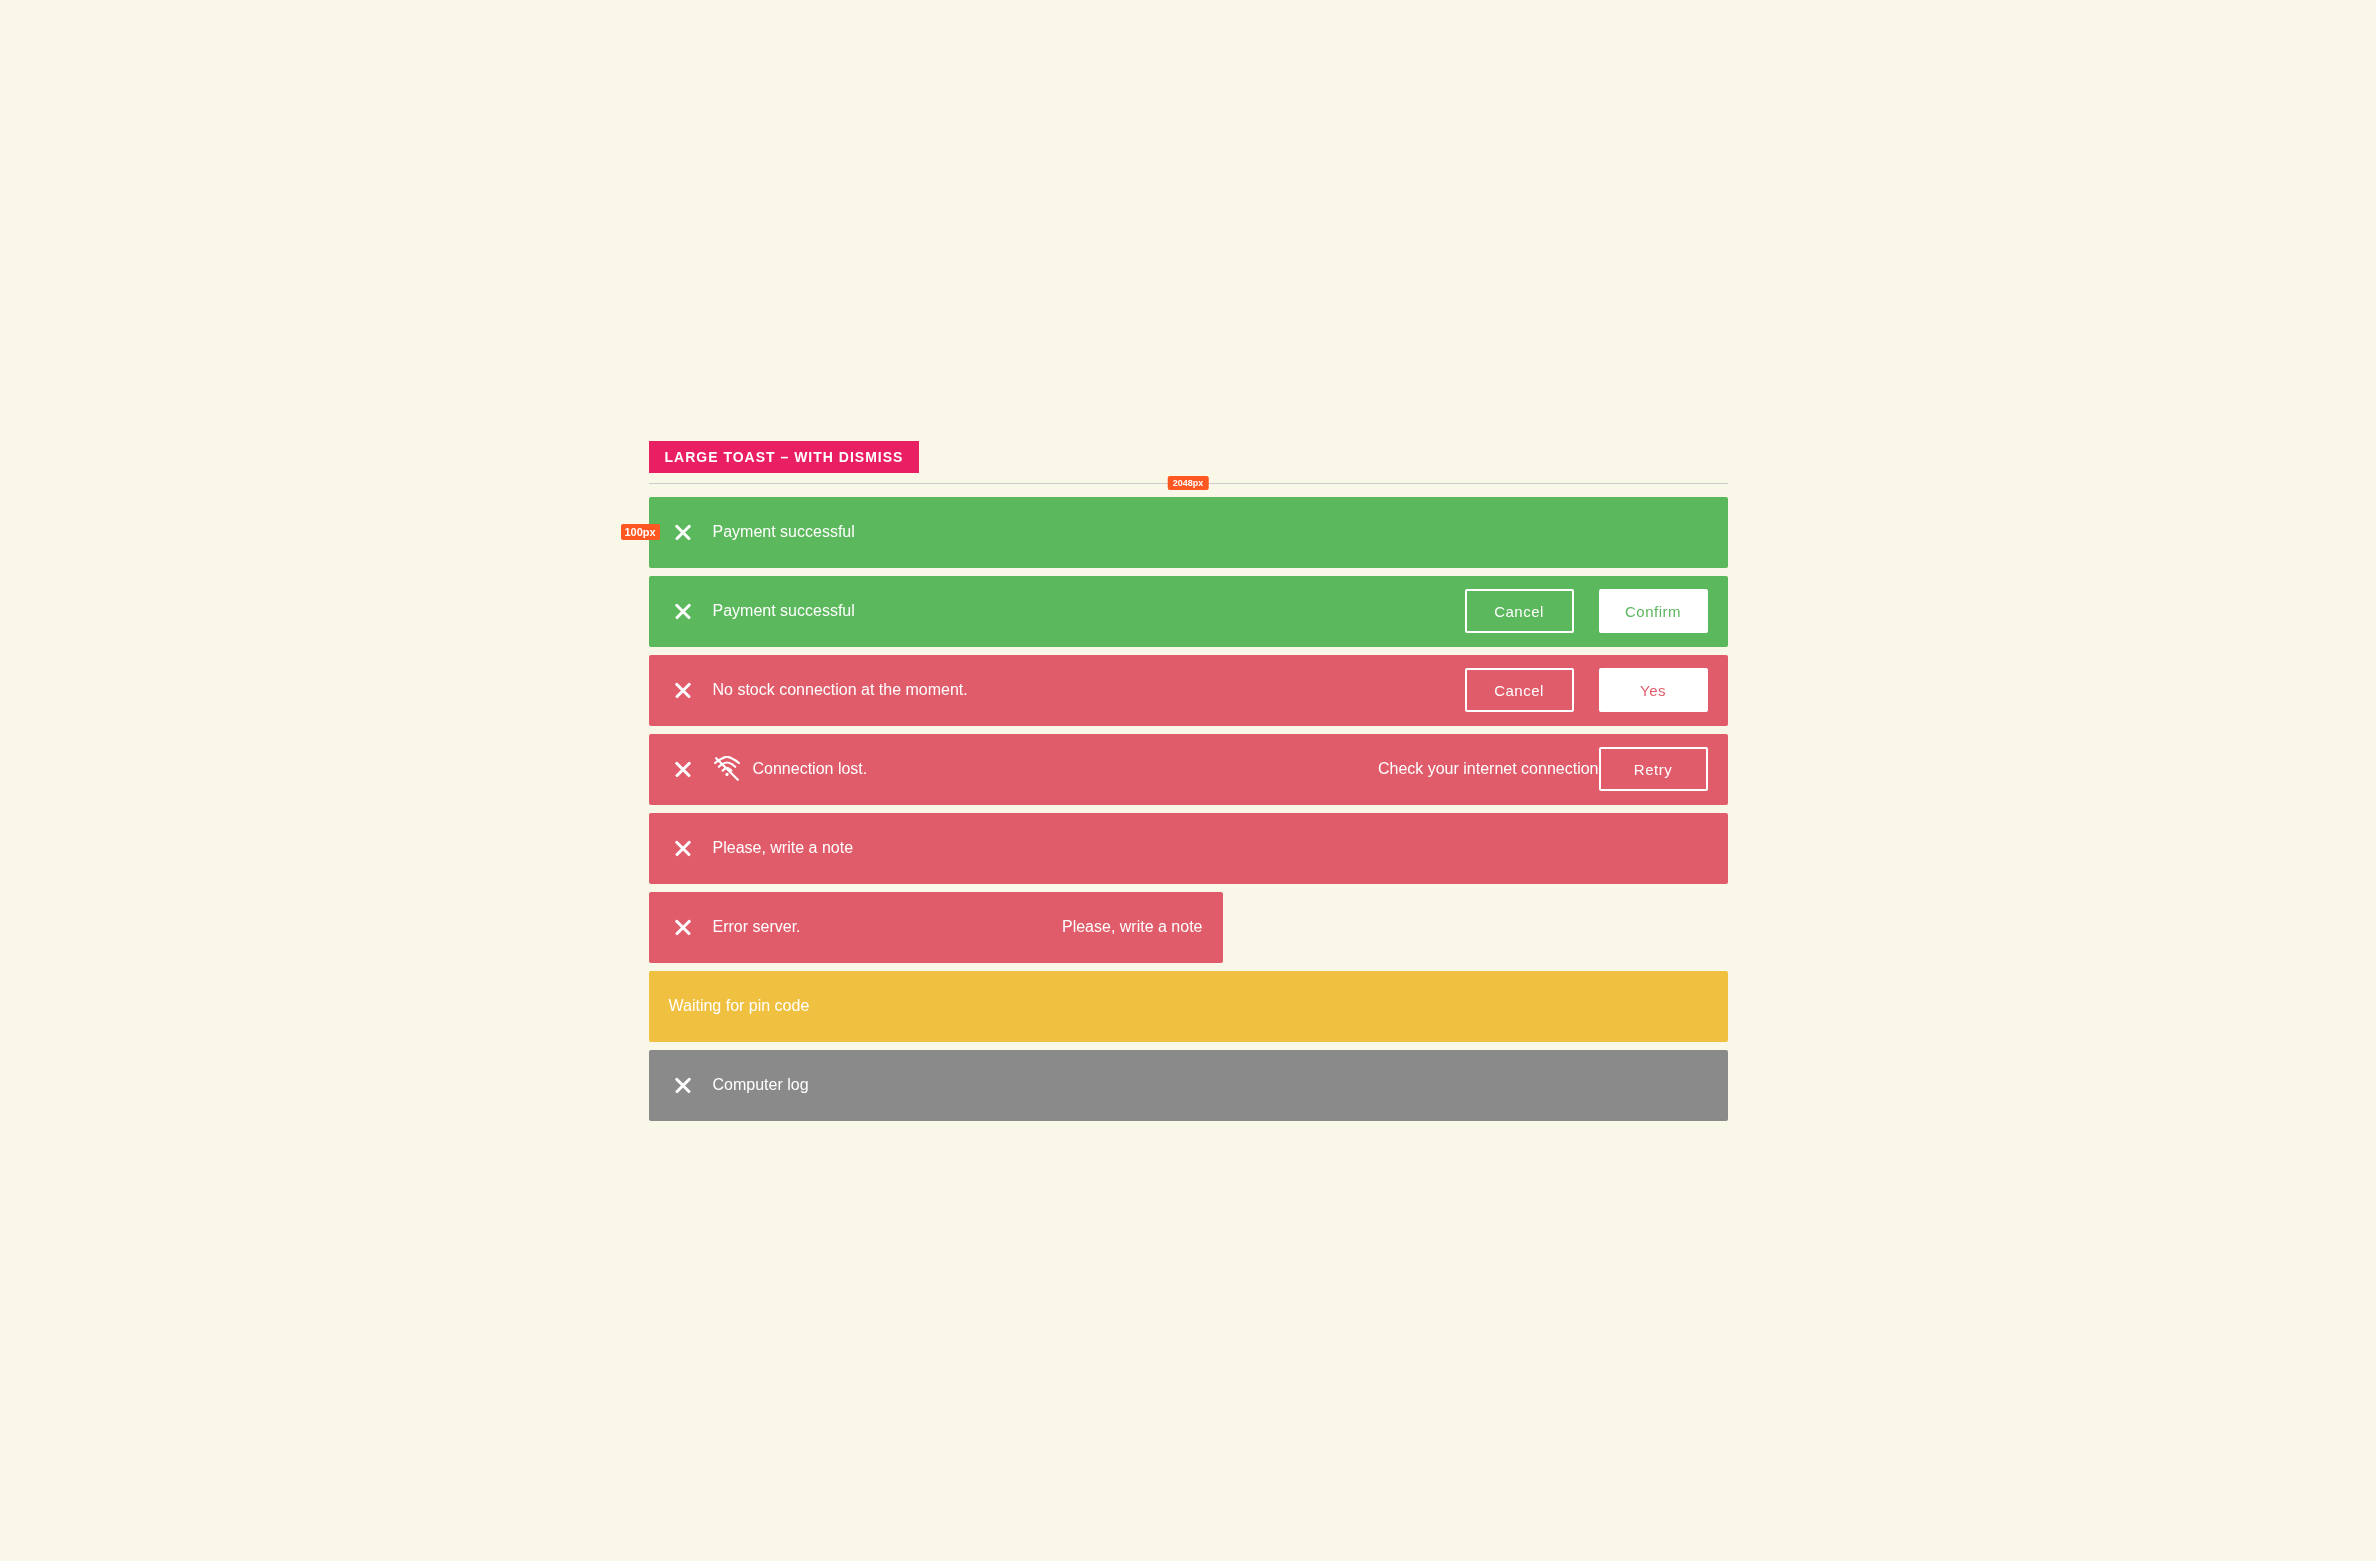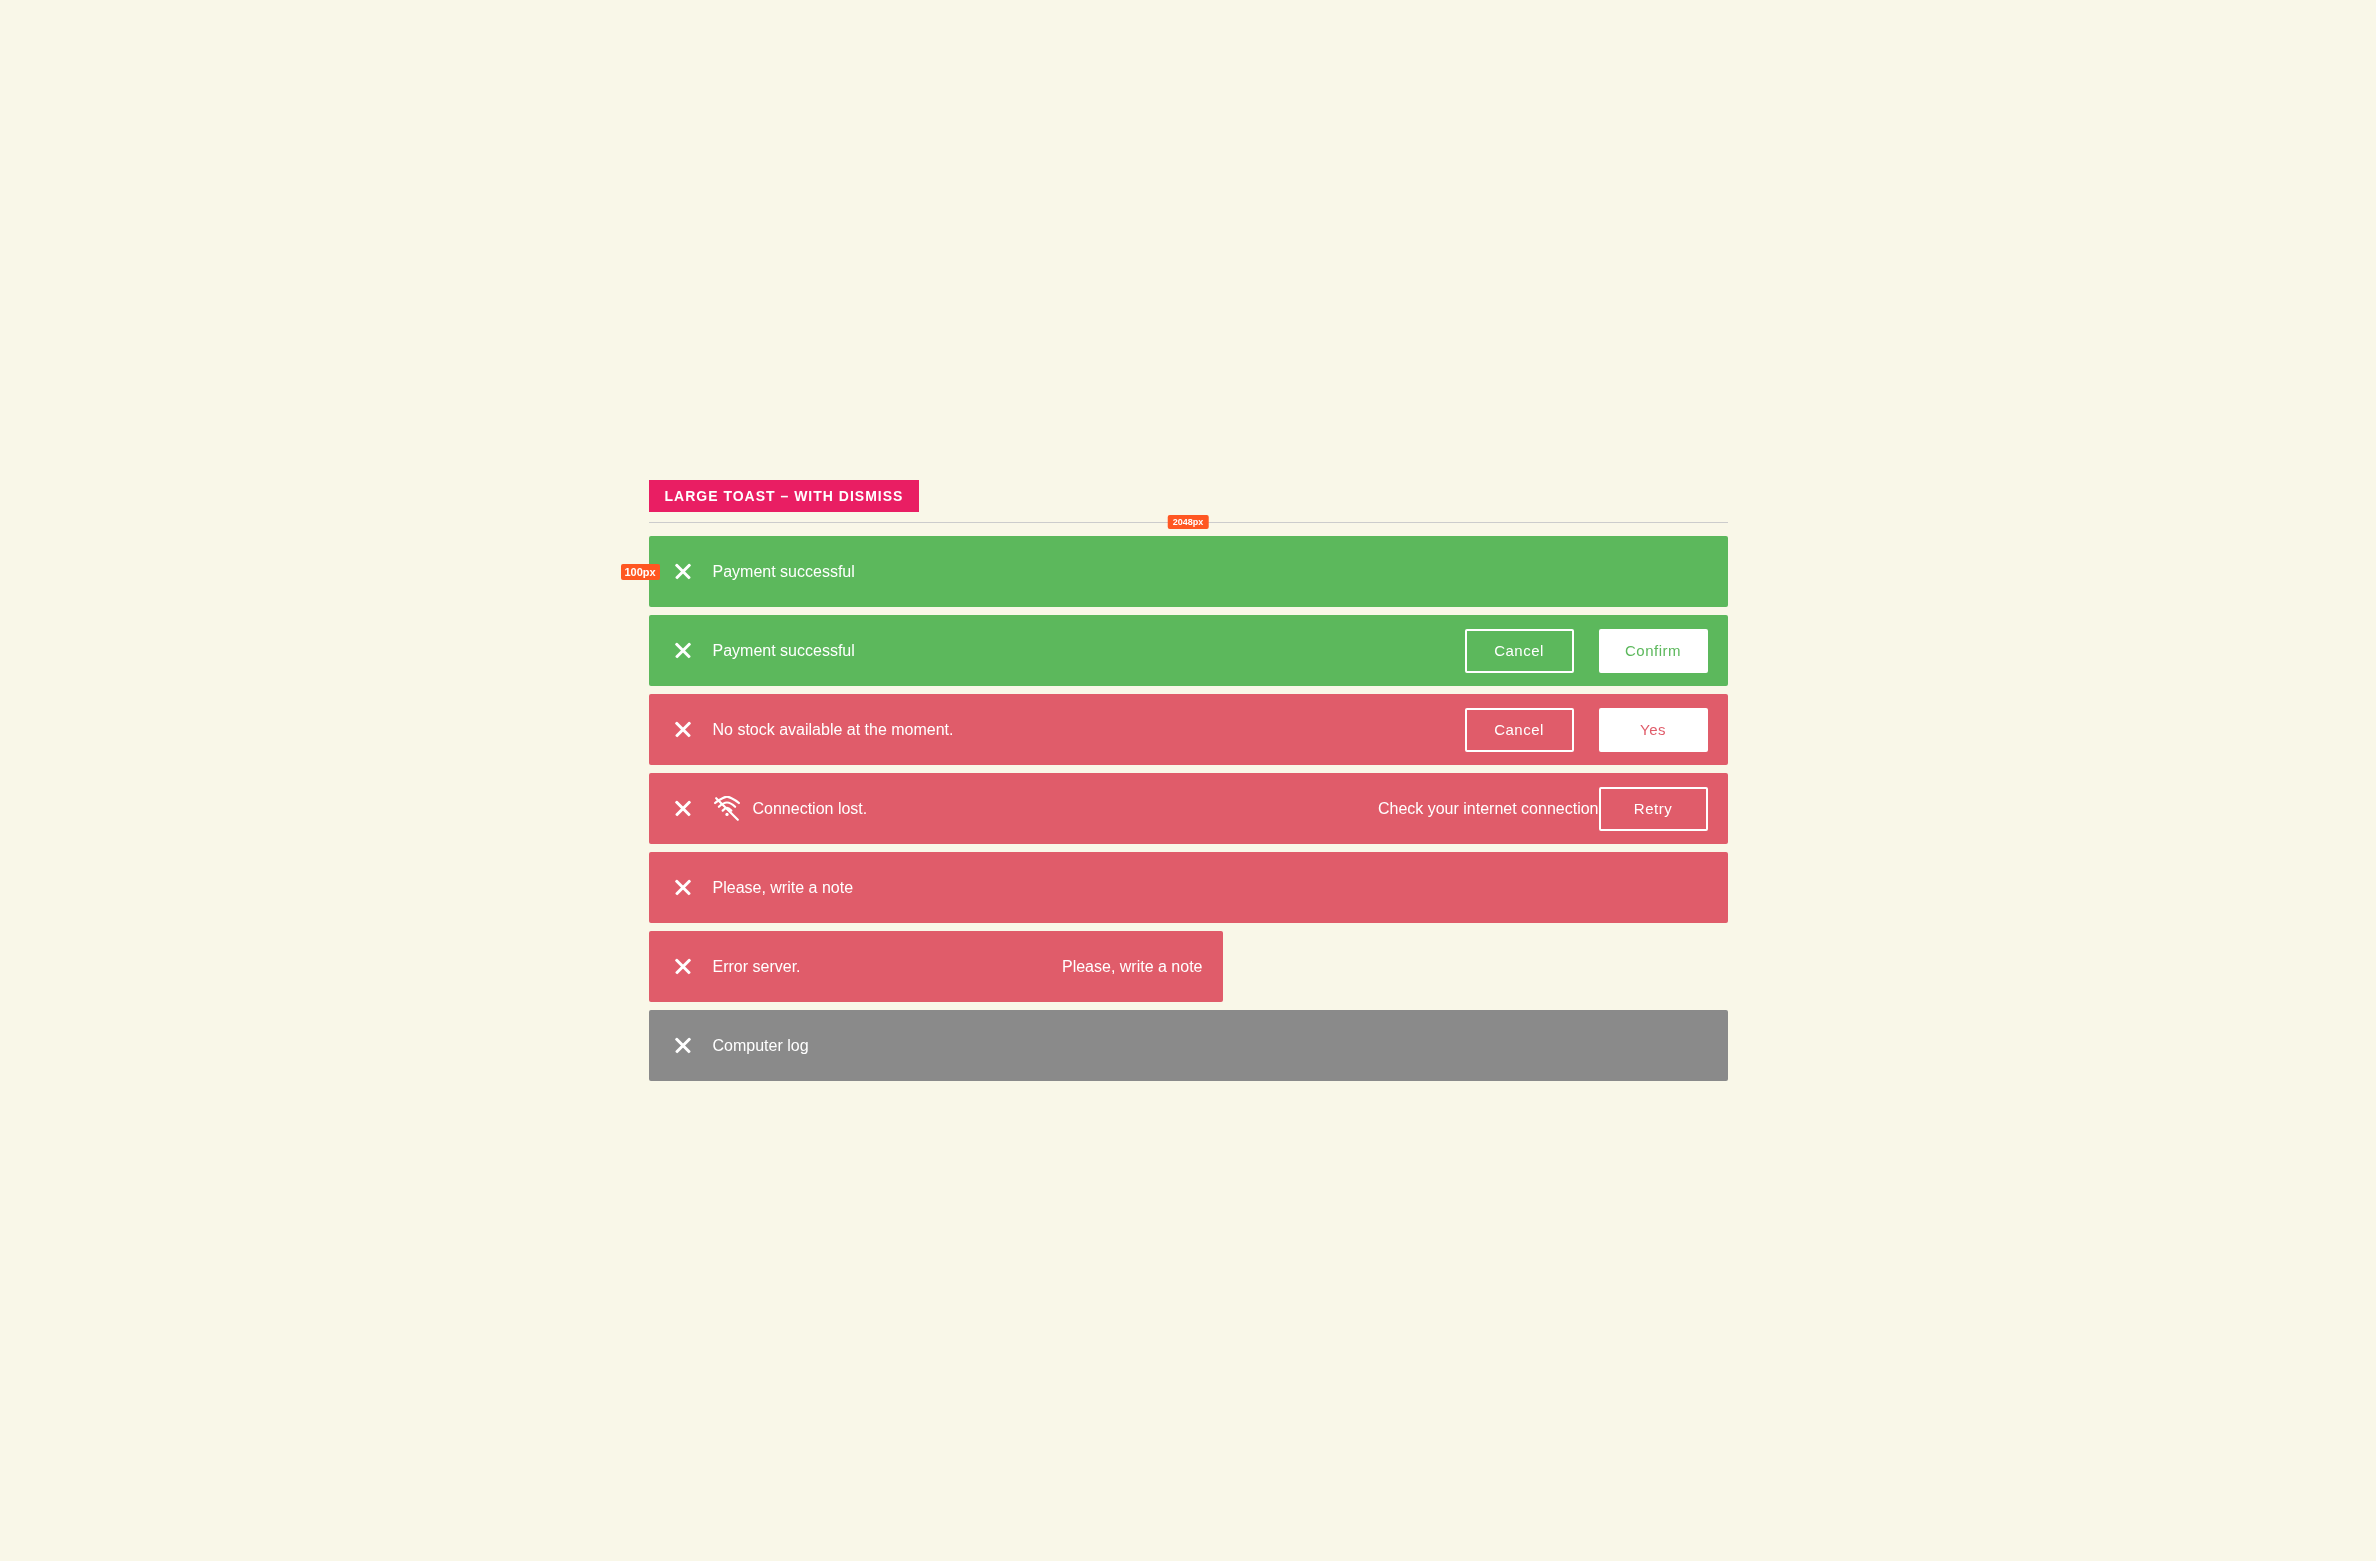--- a/index.html
+++ b/index.html
@@ -241,21 +241,21 @@
       <div class="close-icon"></div>
       <span class="toast-message">Payment successful</span>
       <div class="toast-buttons">
         <button class="toast-btn">Cancel</button>
         <button class="toast-btn toast-btn-primary green-text">Confirm</button>
       </div>
     </div>
 
     <div class="toast toast-red">
       <div class="close-icon"></div>
-      <span class="toast-message">No stock available at the moment.</span>
+      <span class="toast-message">No stock connection at the moment.</span>
       <div class="toast-buttons">
         <button class="toast-btn">Cancel</button>
         <button class="toast-btn toast-btn-primary red-text">Yes</button>
       </div>
     </div>
 
     <div class="toast toast-red">
       <div class="close-icon"></div>
       <div class="wifi-icon">
 
@@ -279,20 +279,23 @@
       <div class="close-icon"></div>
       <span class="toast-message">Please, write a note</span>
     </div>
 
     <div class="toast toast-red toast-partial">
       <div class="close-icon"></div>
       <span class="toast-message">Error server.</span>
       <span class="toast-sub-message">Please, write a note</span>
     </div>
 
+    <div class="toast toast-yellow toast-waiting">
+      <span class="toast-message" style="margin-left: 0;">Waiting for pin code</span>
+    </div>
 
     <div class="toast toast-gray">
       <div class="close-icon"></div>
       <span class="toast-message">Computer log</span>
     </div>
 
   </div>
 </div>
 
 

